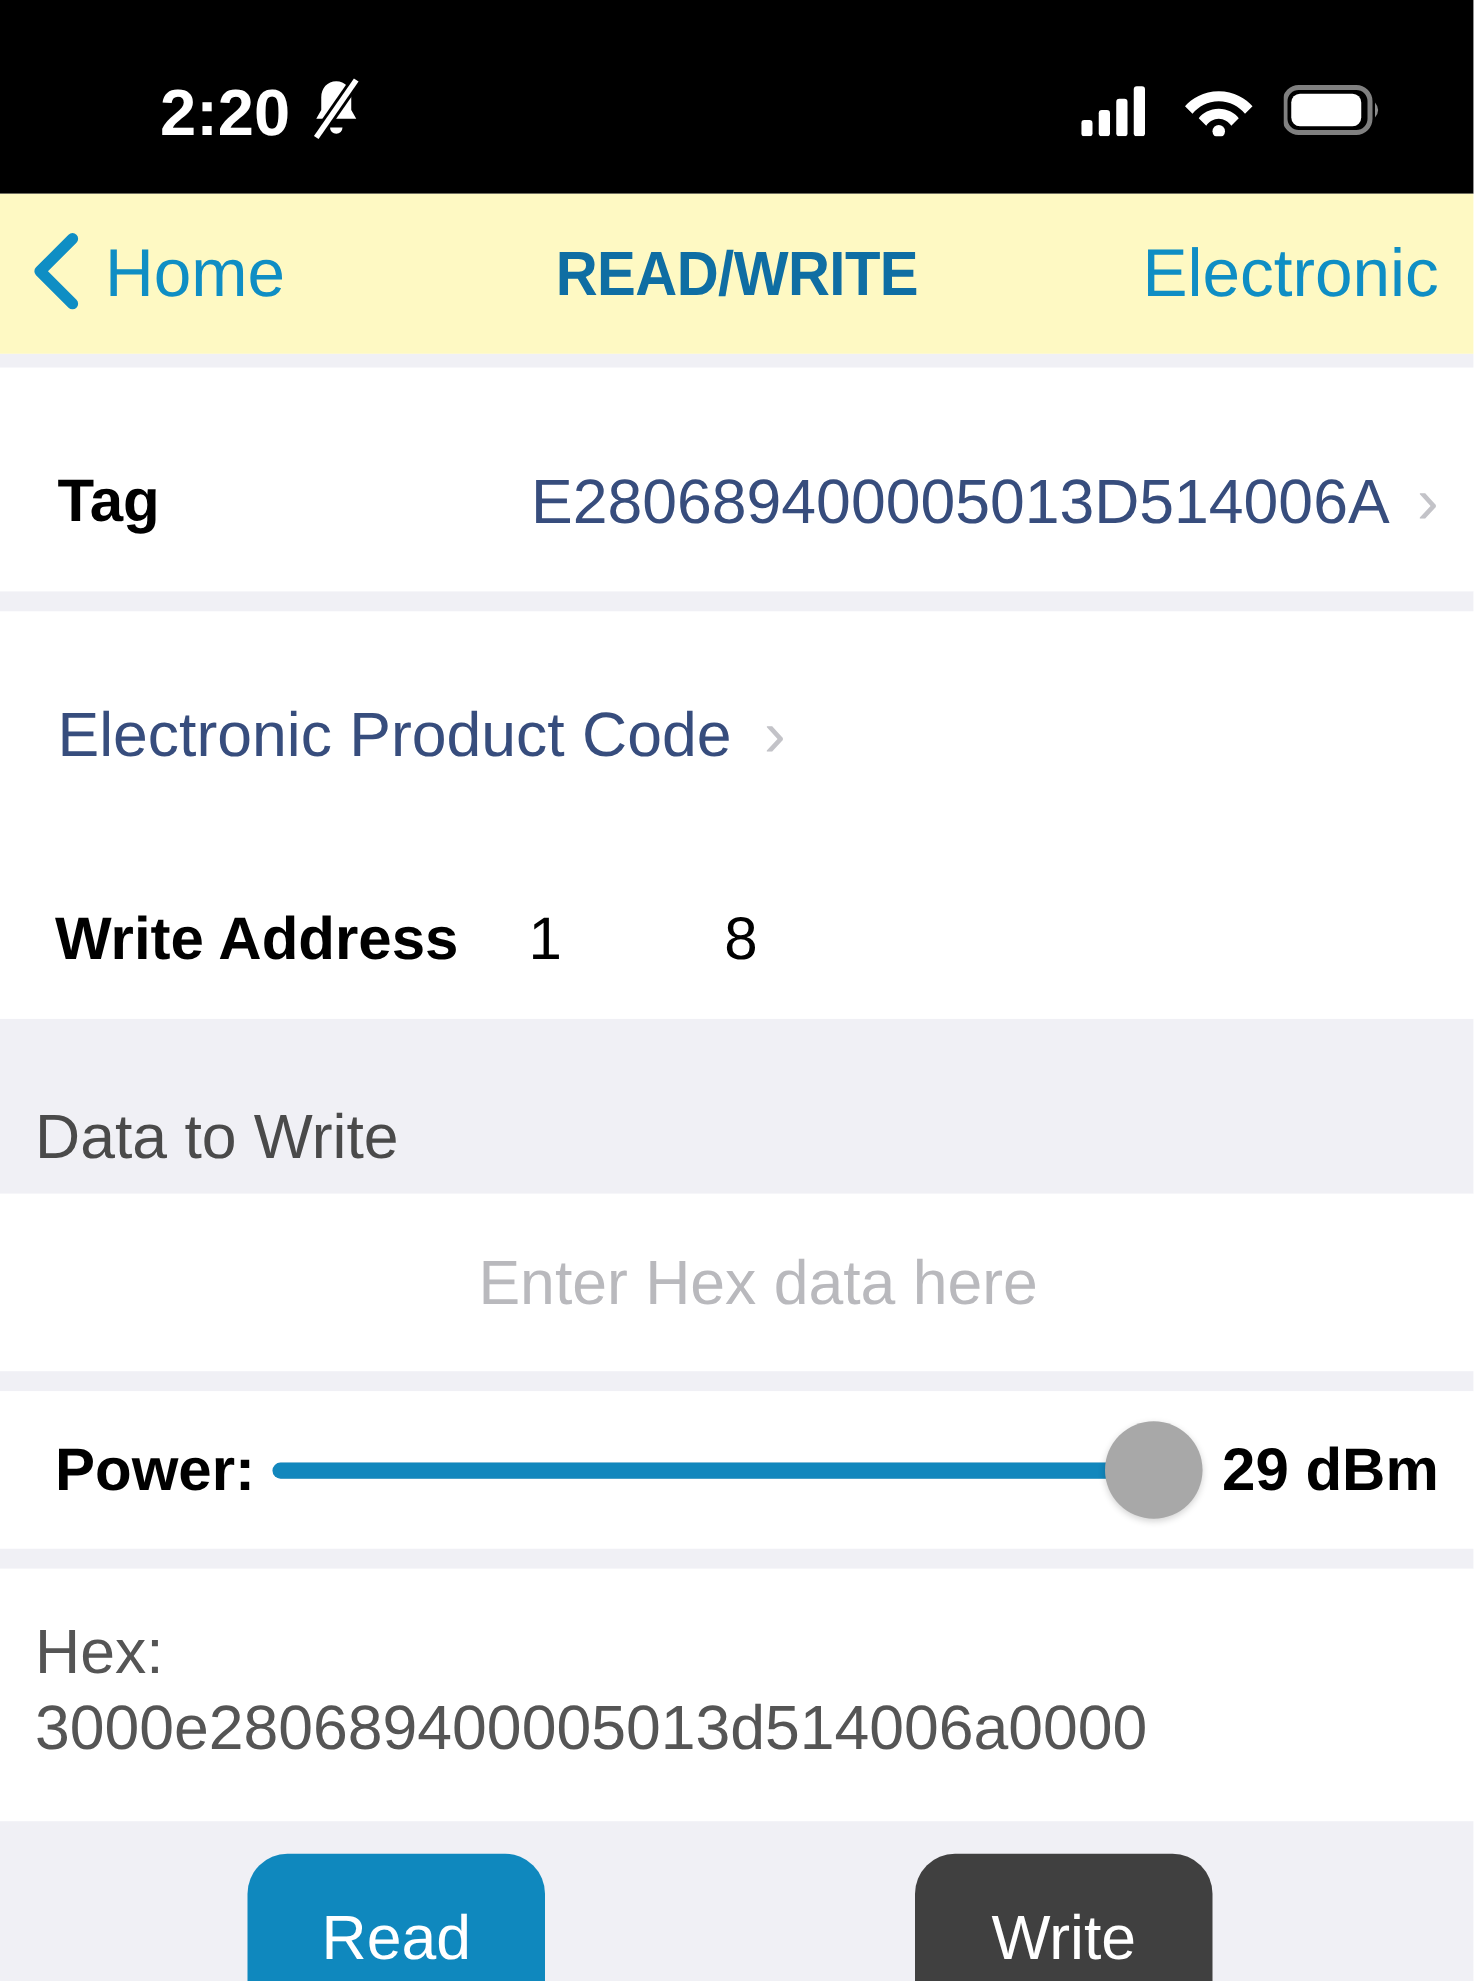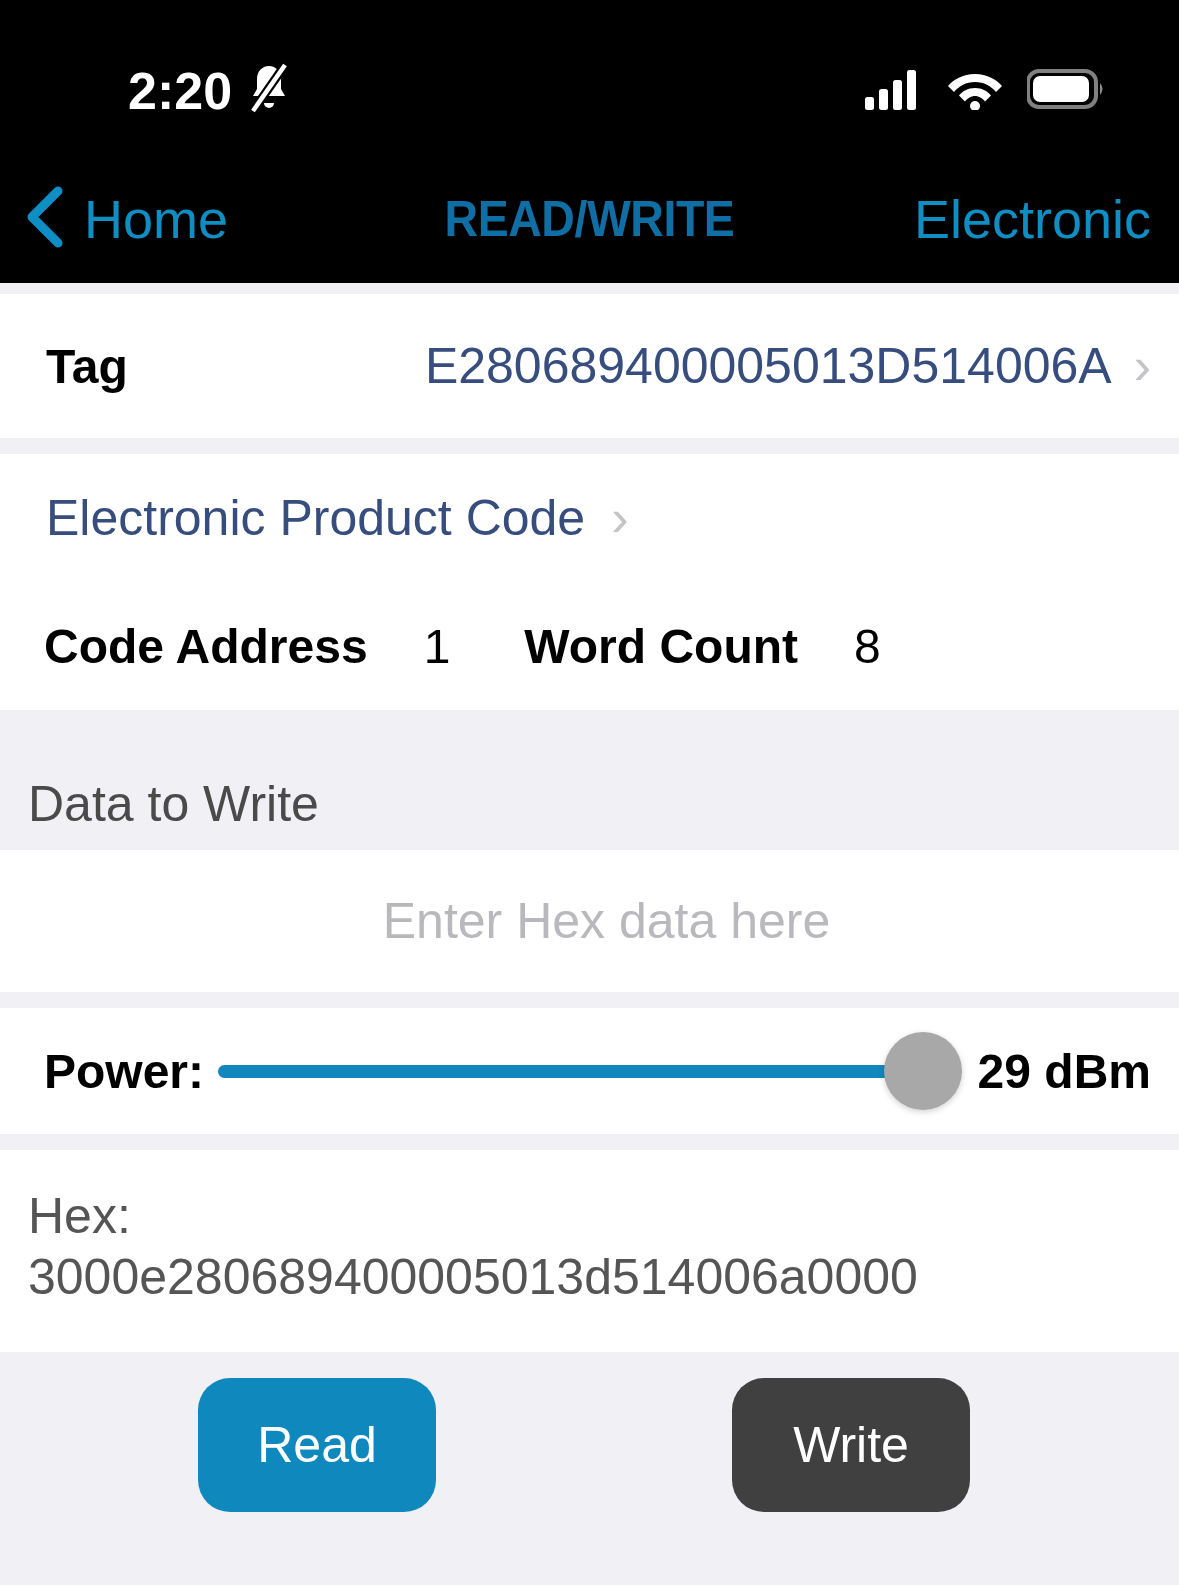--- a/index.html
+++ b/index.html
@@ -46,21 +46,21 @@
   .status-right {
     display: flex;
     align-items: center;
     gap: 24px;
   }
 
   
   .nav-bar {
     position: relative;
     height: 128px;
-    background: #000000;
+    background: #fef9c3;
     display: flex;
     align-items: center;
     padding: 0 28px 0 24px;
   }
   .nav-back {
     display: flex;
     align-items: center;
     gap: 16px;
     cursor: pointer;
   }
@@ -94,20 +94,21 @@
   }
   .gap-10 { height: 11px; }
   .gap-16 { height: 16px; }
 
   .row {
     background: #ffffff;
     display: flex;
     align-items: center;
     width: 100%;
     position: relative;
+    margin-top: 35px;
   }
 
   .row-label {
     font-size: 48px;
     font-weight: bold;
     color: #000000;
     white-space: nowrap;
   }
 
   .row-value-blue {
@@ -363,23 +364,22 @@
   <div class="gap gap-16"></div>
 
   <div class="row membank-row">
     <span class="right-cluster">
       <span class="row-value-blue">Electronic Product Code</span>
       <span class="chevron-right">›</span>
     </span>
   </div>
 
   <div class="row word-row">
-    <span class="row-label">Code Address</span>
+    <span class="row-label">Write Address</span>
     <span class="word-value">1</span>
-    <span class="row-label">Word Count</span>
     <span class="word-value last">8</span>
   </div>
 
   <div class="section-header">
     <span class="section-header-text">Data to Write</span>
   </div>
 
   <div class="entry-row">
     <input class="hex-input" type="text" placeholder="Enter Hex data here" style="">
   </div>

